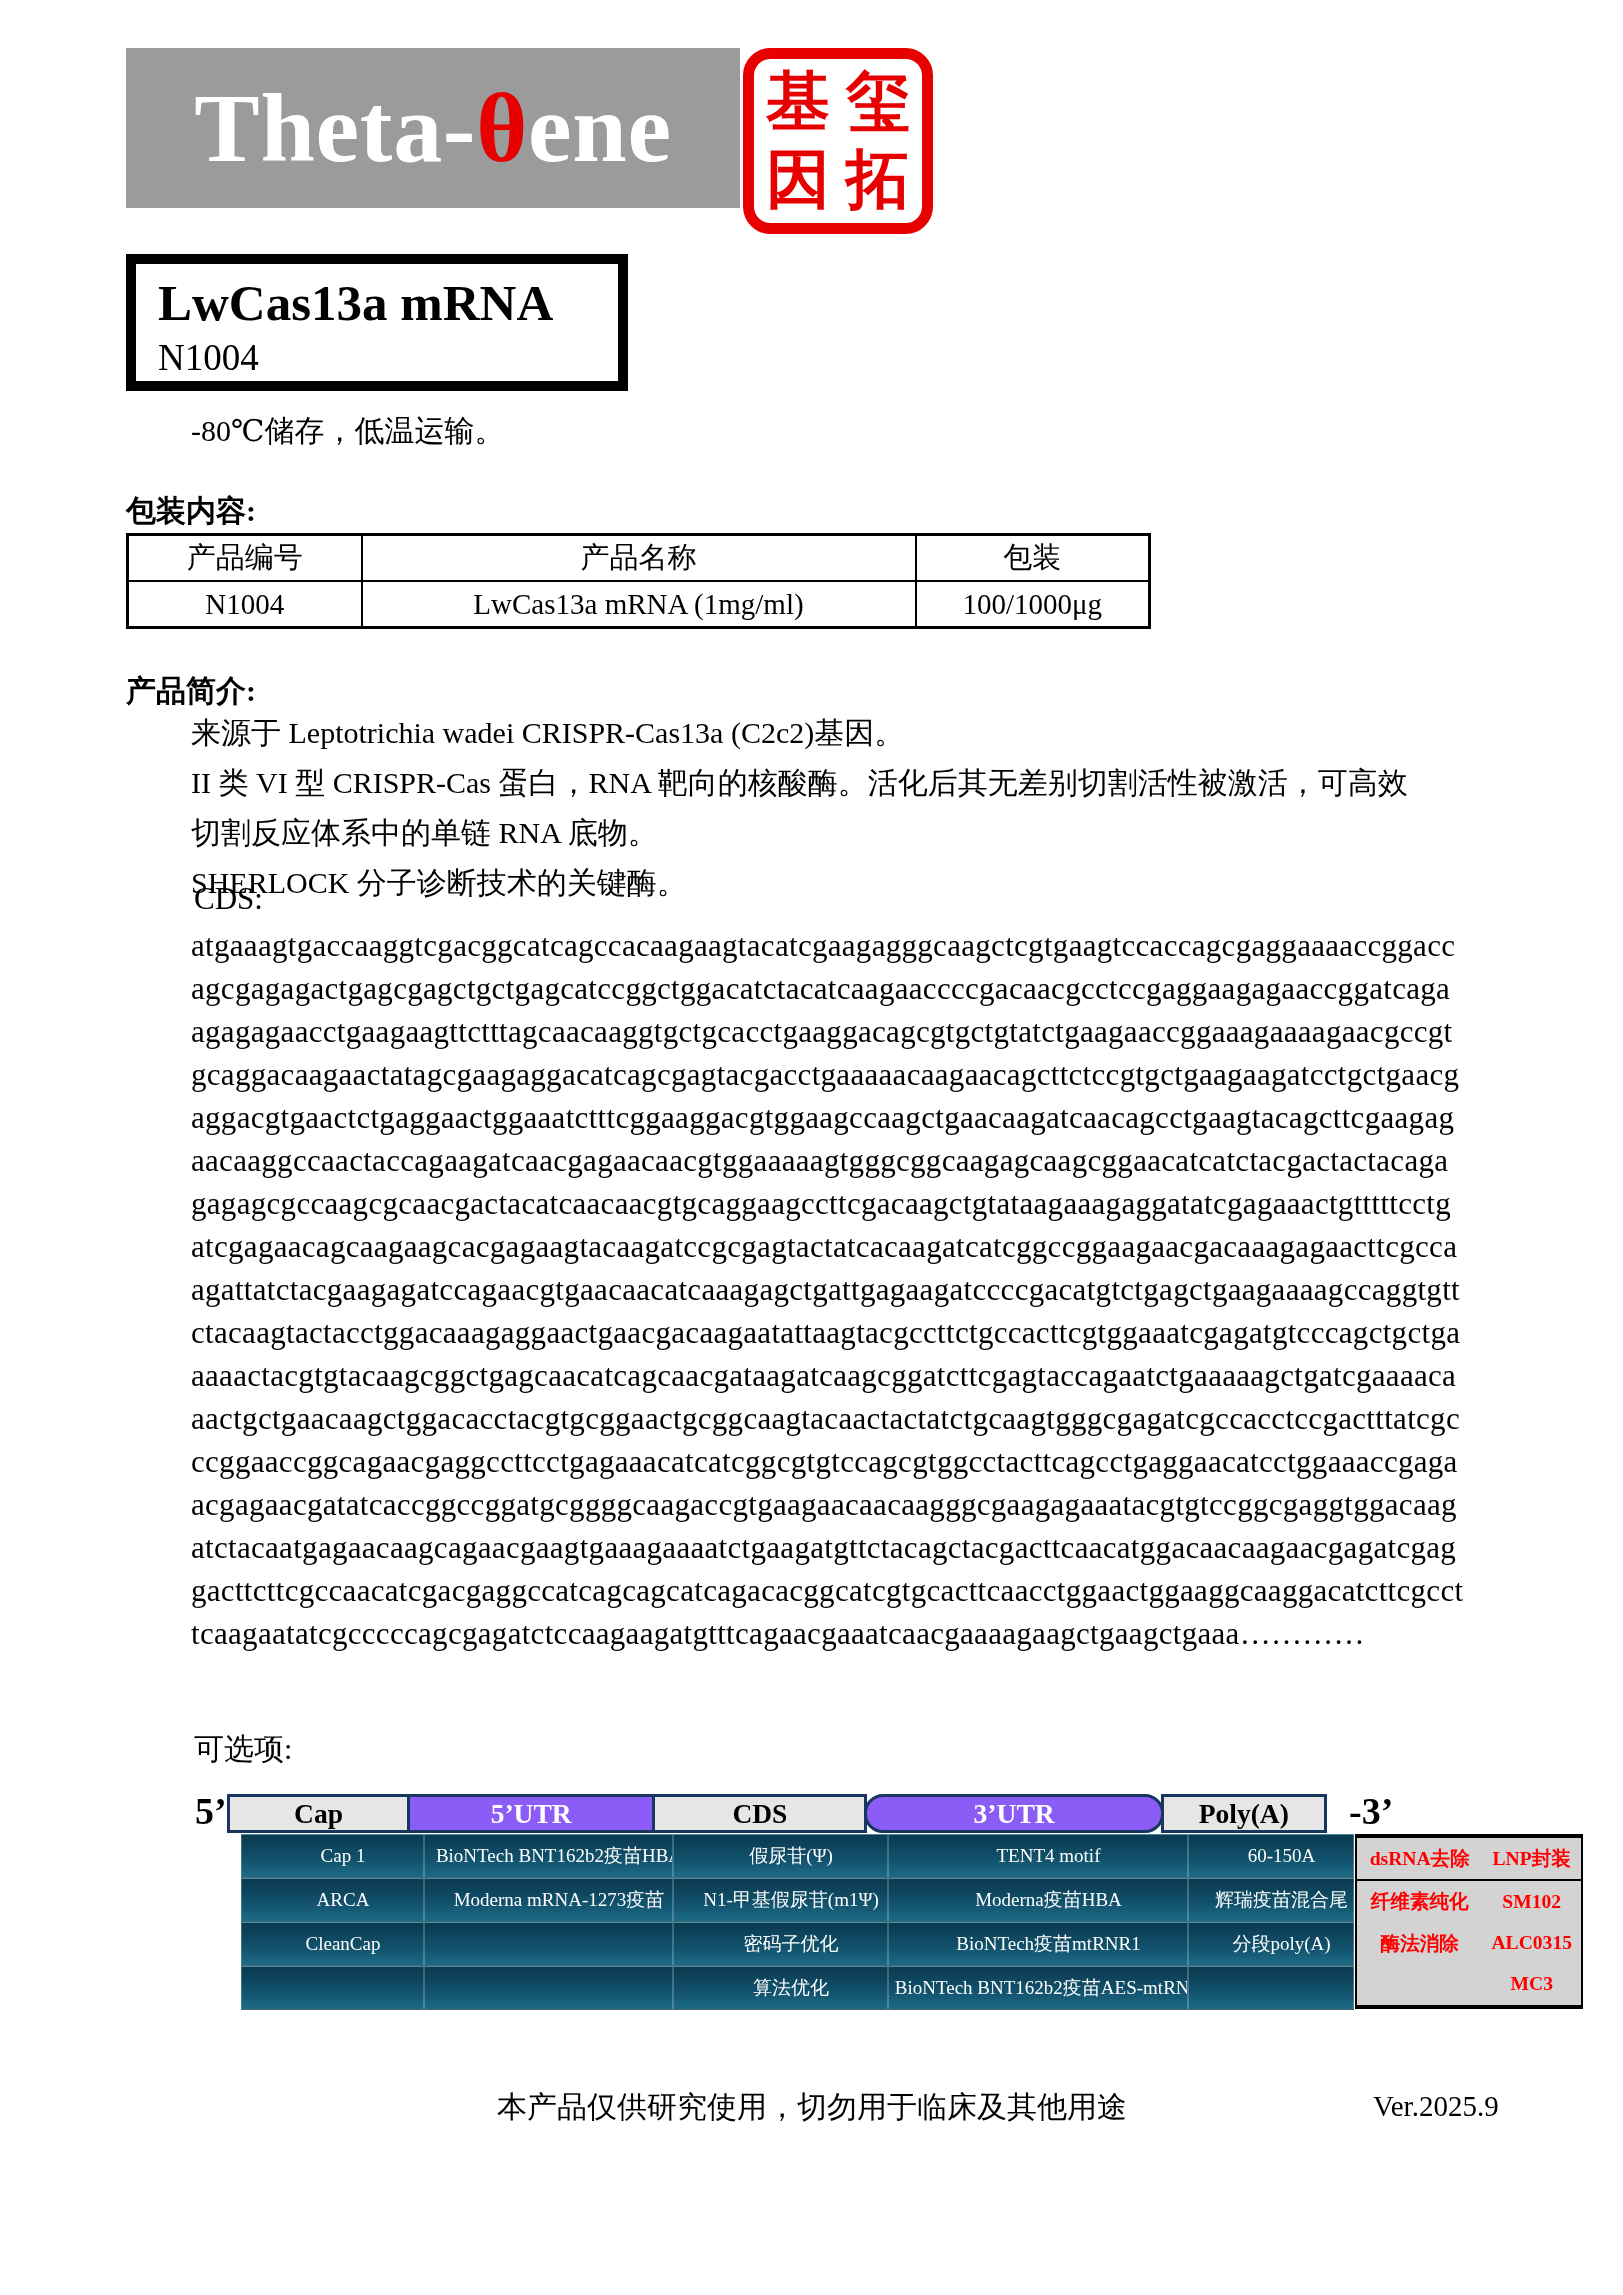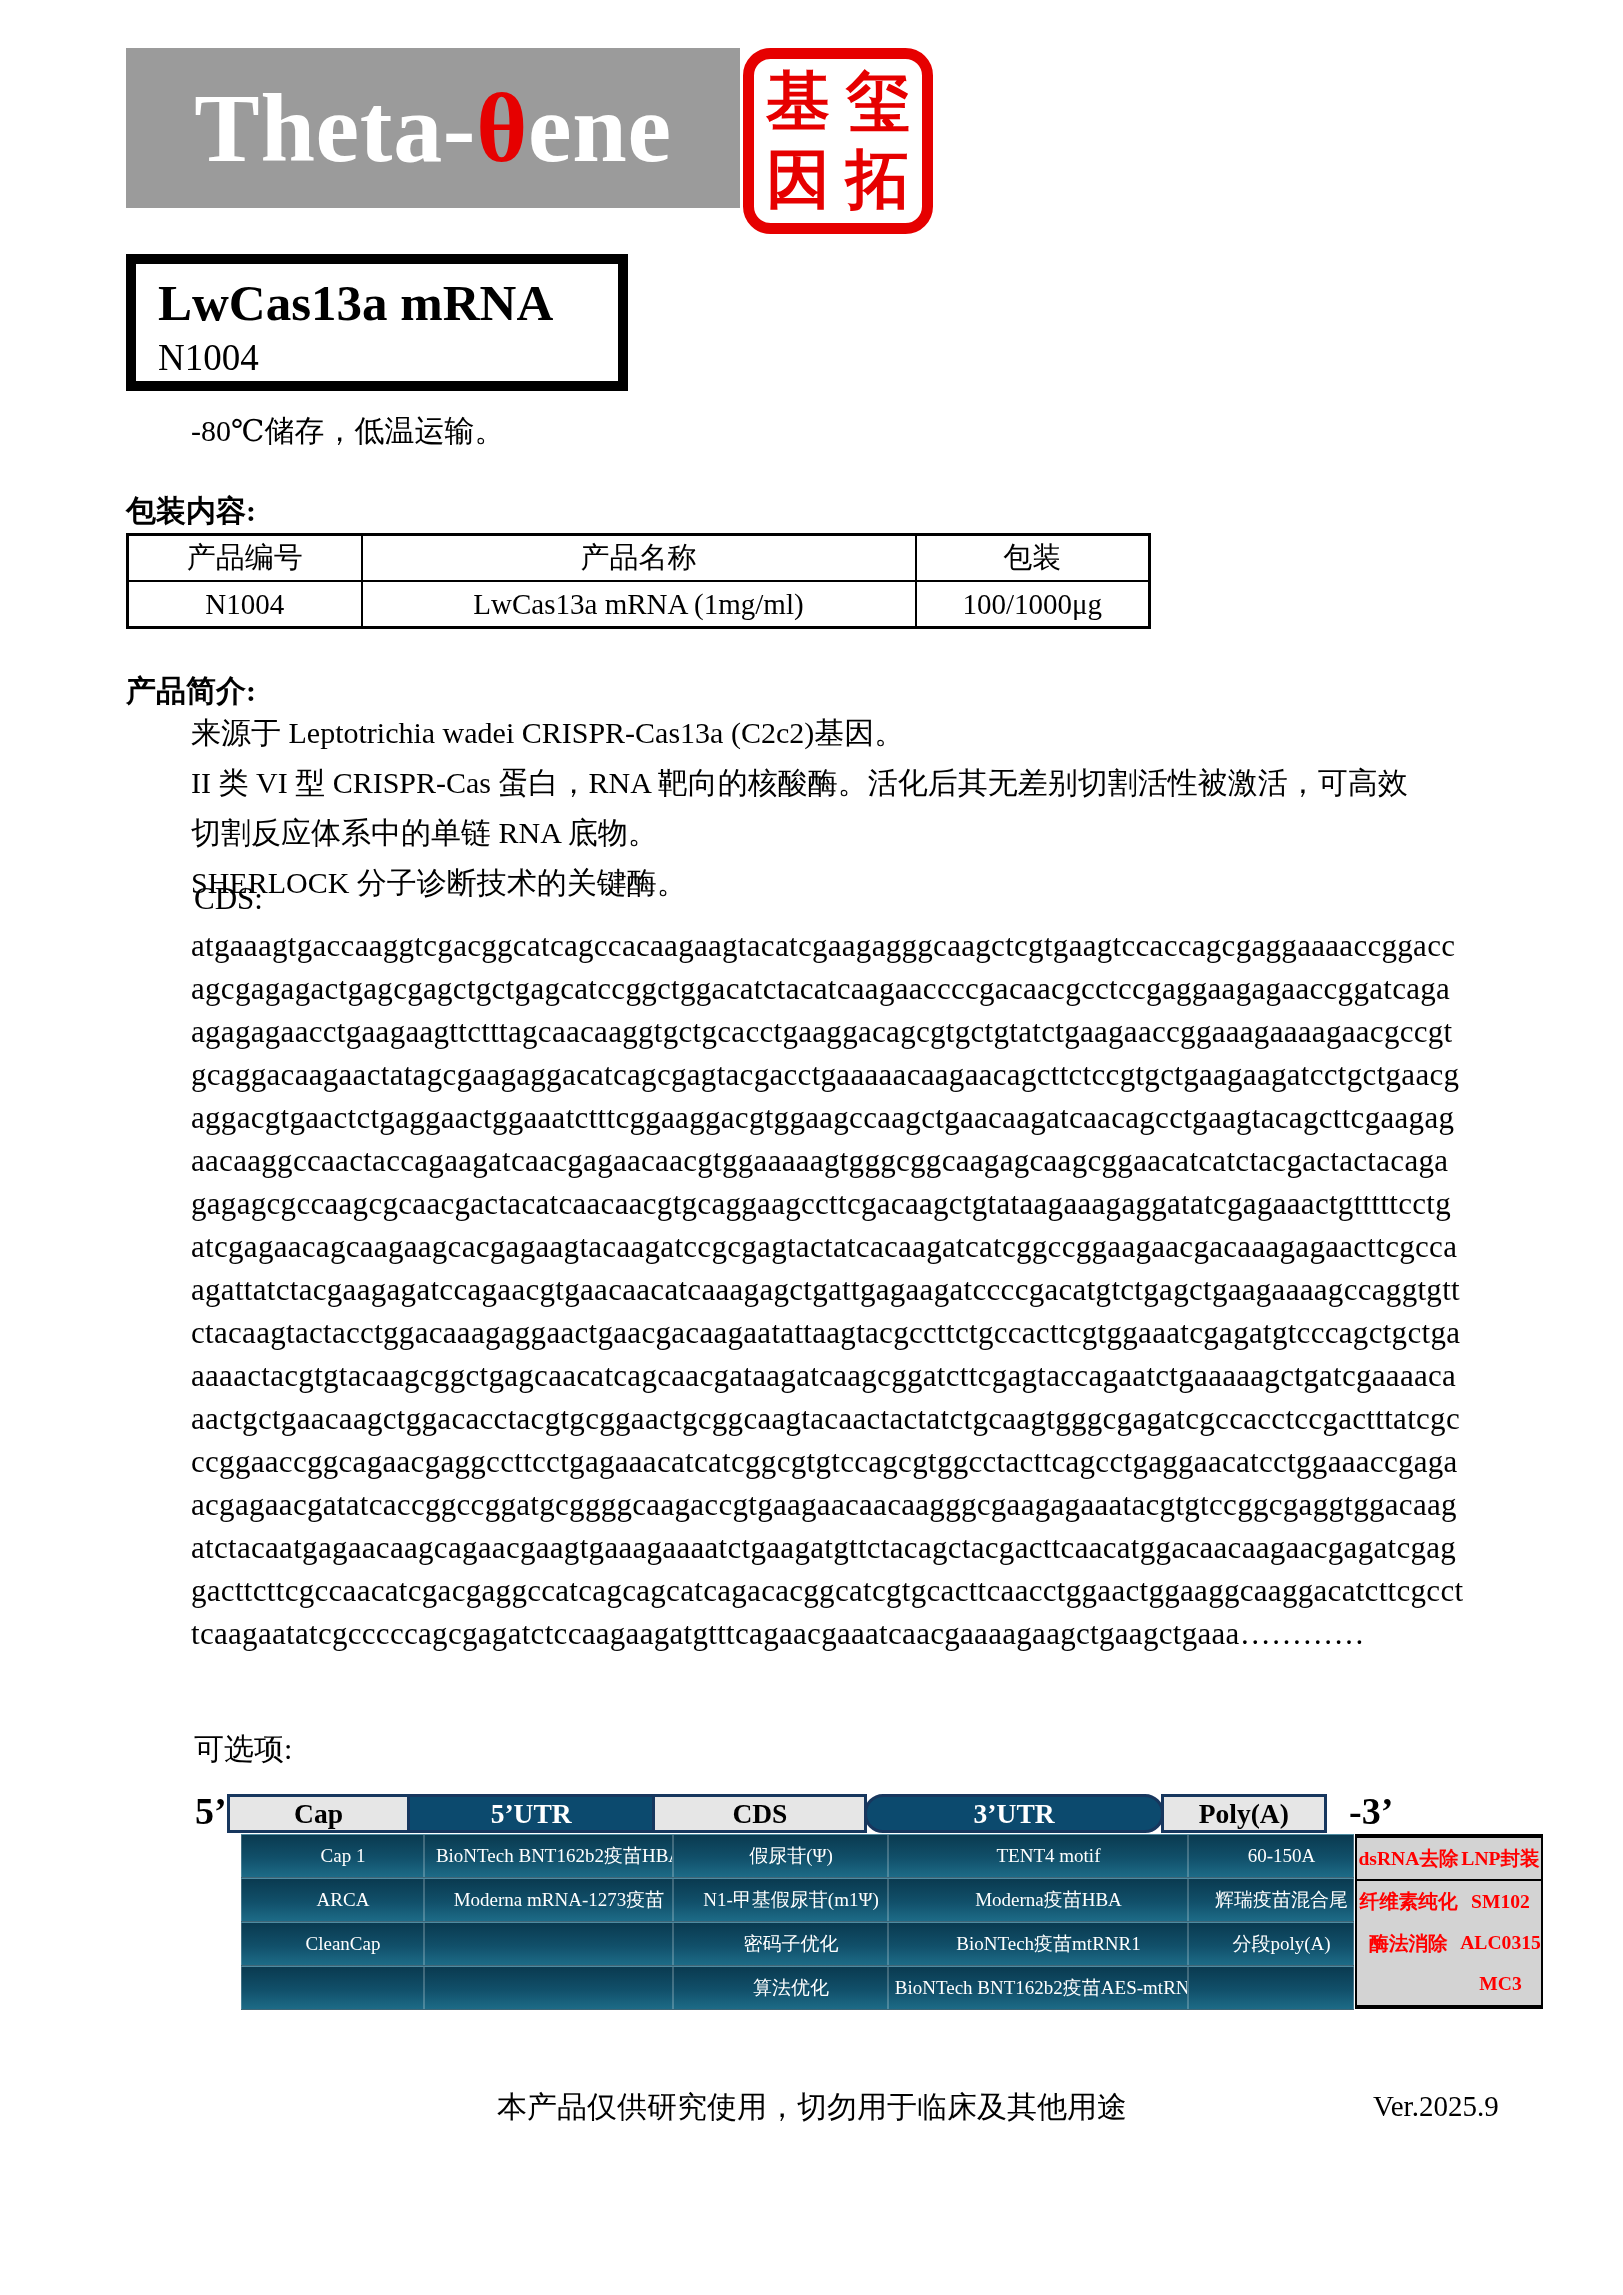--- a/index.html
+++ b/index.html
@@ -45,31 +45,31 @@
   
   .opt-heading{position:absolute;left:194px;top:1729px;font-size:30px;}
   .opt-5p{position:absolute;left:195px;top:1789px;font-size:38px;font-weight:bold;}
   .opt-3p{position:absolute;left:1349px;top:1789px;font-size:38px;font-weight:bold;}
 
   .opt-header{position:absolute;left:227px;top:1794px;height:39px;display:flex;}
   .opt-h-cell{box-sizing:border-box;border:3.3px solid #17375e;display:flex;align-items:center;
               justify-content:center;font-size:27.5px;font-weight:bold;height:39px;}
   .opt-h-cell + .opt-h-cell{margin-left:-3.3px;}
   .opt-h-cell.light{background:#e6e6e6;color:#000;}
-  .opt-h-cell.dark{background:#0c4a6e;color:#fff;}
+  .opt-h-cell.dark{background:#8b5cf6;color:#fff;}
   .w0{width:183px;}.w1{width:249px;}.w2{width:215px;}.w3{width:300px;border-radius:19px;}.w4{width:166px;}
 
   .opt-body{position:absolute;left:241px;top:1834px;width:1112px;height:175px;display:grid;
             grid-template-columns:183px 249px 215px 300px 166px;grid-template-rows:repeat(4,44px);}
   .opt-cell{box-sizing:border-box;border:0.7px solid rgba(255,255,255,0.22);
             background:linear-gradient(180deg,#0a3a50 0%,#11506a 55%,#1d6b87 100%);
             color:#fff;font-size:19px;display:flex;align-items:center;justify-content:center;
             white-space:nowrap;overflow:hidden;padding-left:21px;}
 
-  .side-panel{position:absolute;left:1355px;top:1834px;width:188px;height:175px;box-sizing:border-box;
+  .side-panel{position:absolute;left:1355px;top:1834px;width:228px;height:175px;box-sizing:border-box;
               background:#d3d3d3;border-top:4.6px solid #000;border-bottom:4.6px solid #000;
               border-left:2px solid #000;border-right:2px solid #000;
               display:flex;flex-direction:column;}
   .side-row{flex:1;display:flex;align-items:center;}
   .side-row.sep{border-bottom:2.6px solid #000;}
   .side-row span{display:block;text-align:center;color:#ff0000;font-weight:bold;font-size:19.6px;
                  white-space:nowrap;}
   .side-a{width:56%;}
   .side-b{width:44%;}
 

